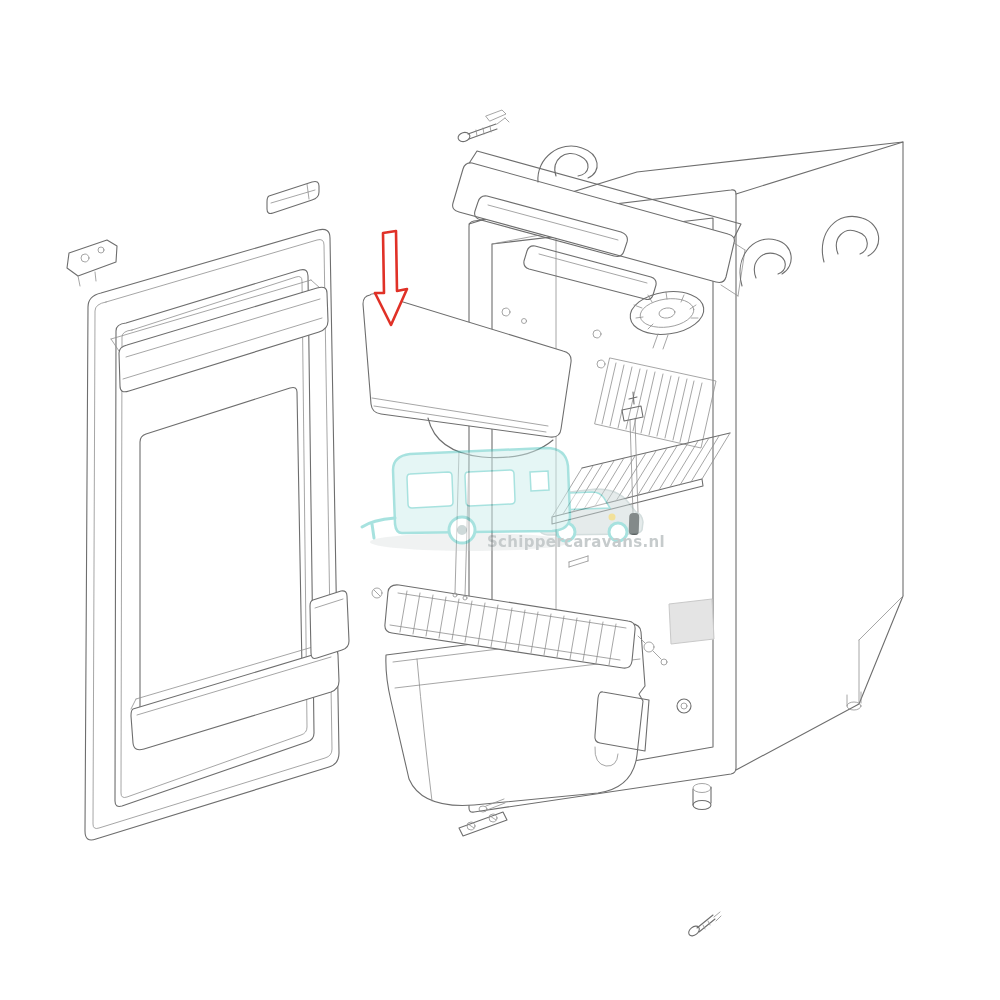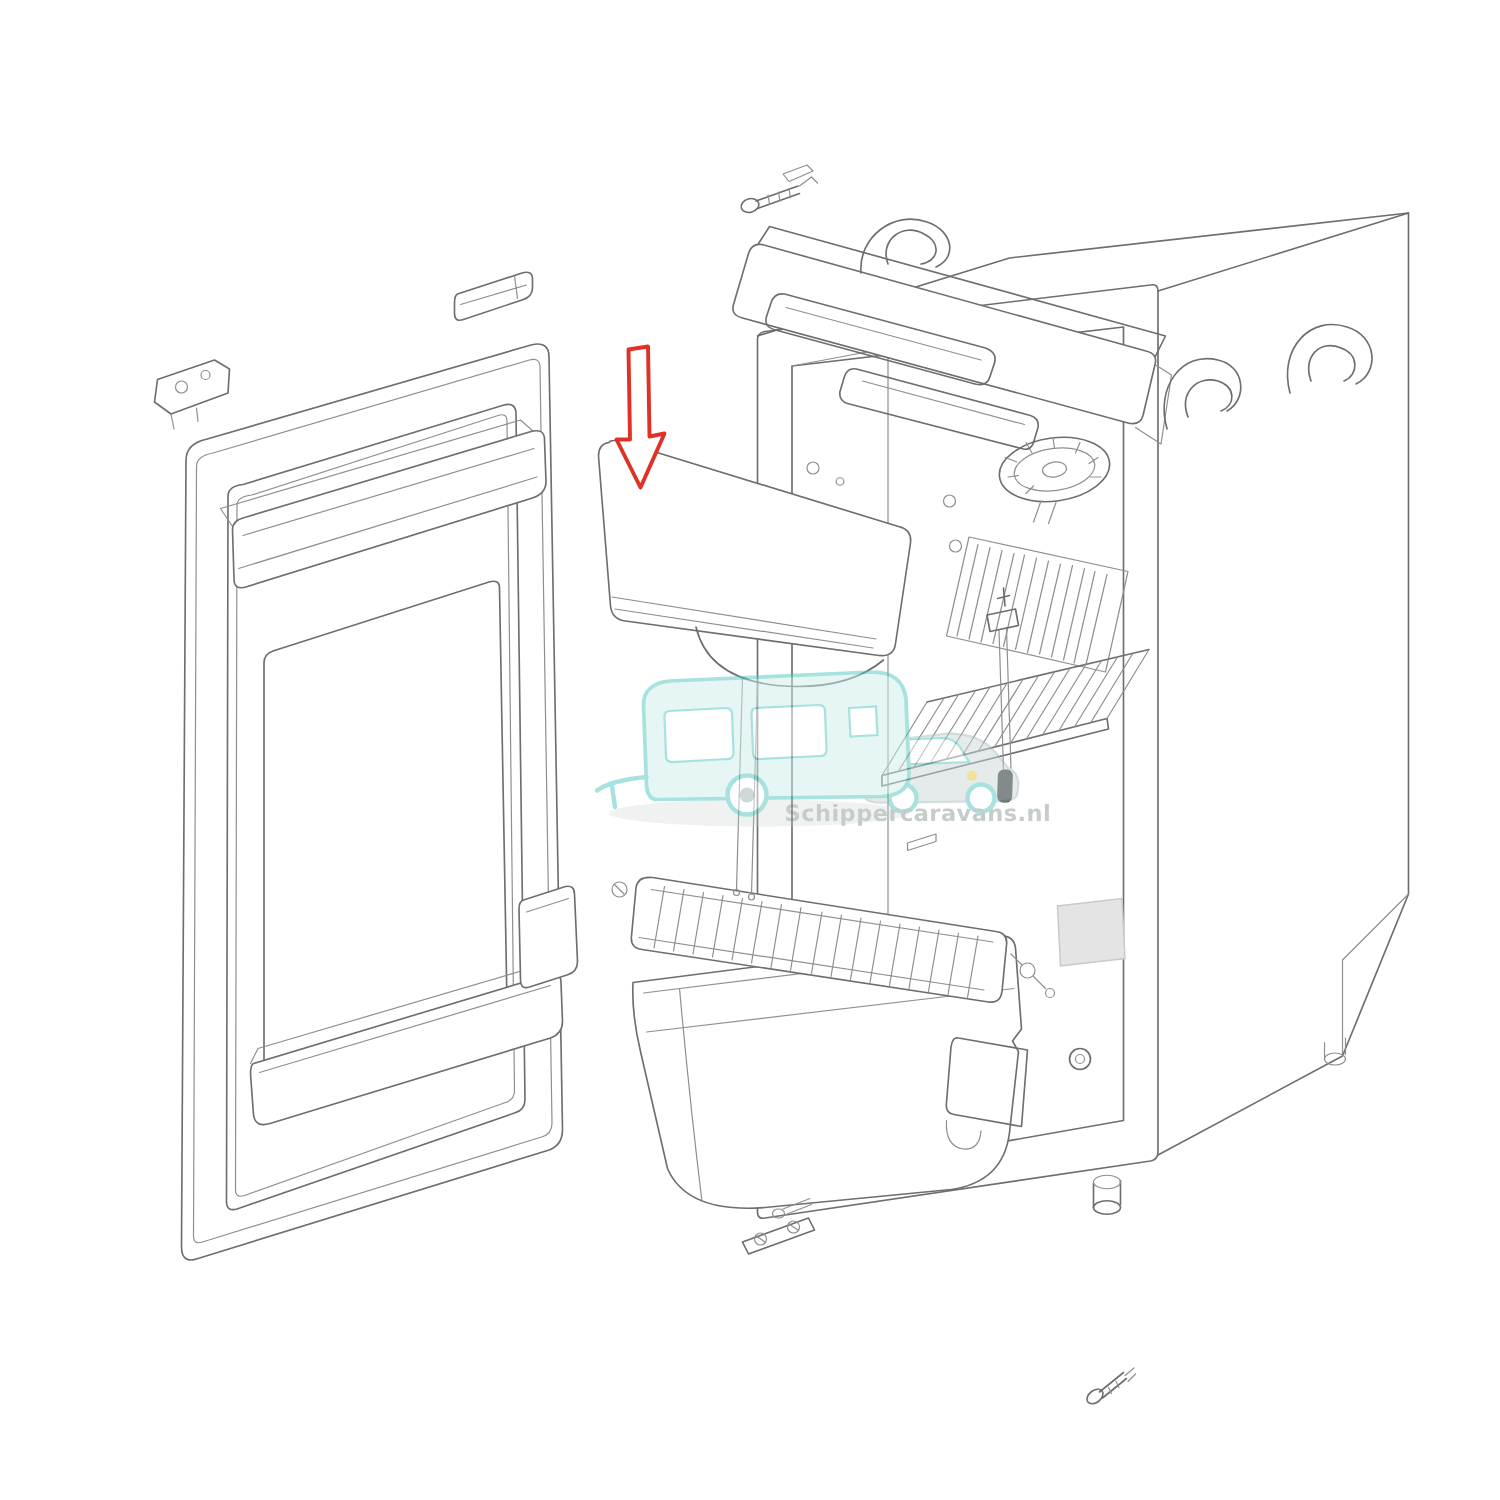--- a/index.html
+++ b/index.html
@@ -2,21 +2,21 @@
 <html style="--background: #ffffff; --line: #6e6e6e; --line-light: #8f8f8f; --arrow: #e03127; --dark-part: #3a3a3a; --label-fill: #e4e4e4; --watermark-teal: #52c6c0; --watermark-fill: #cdeeec; --watermark-text: #8e999b; --accent-yellow: #e7c437;"><head>
 <meta charset="utf-8">
 <style>
   html,body{margin:0;padding:0;}
   body{
     width:1000px;height:1000px;
     background:var(--background,#ffffff);
     font-family:"DejaVu Sans", sans-serif;
     overflow:hidden;
   }
-  .canvas{width:896px;height:1000px;position:relative;margin-left:36px;}
+  .canvas{width:896px;height:1000px;position:relative;}
   .ln{fill:none;stroke:var(--line,#6e6e6e);stroke-width:1.1;stroke-linecap:round;stroke-linejoin:round;}
   .thin{stroke-width:0.8;stroke:var(--line-light,#8f8f8f);}
   .lnw{fill:#ffffff;stroke:var(--line,#6e6e6e);stroke-width:1.1;stroke-linejoin:round;}
   .dark{fill:var(--dark-part,#3a3a3a);stroke:none;}
   .label{fill:var(--label-fill,#e4e4e4);stroke:#c9c9c9;stroke-width:1;}
   .arrow-shape{fill:#ffffff;stroke:var(--arrow,#e03127);stroke-width:2.6;stroke-linejoin:round;}
   .wm-body{fill:var(--watermark-fill,#cdeeec);stroke:var(--watermark-teal,#52c6c0);stroke-width:2.5;}
   .wm-win{fill:#ffffff;stroke:var(--watermark-teal,#52c6c0);stroke-width:1.5;}
   .wm-line{fill:none;stroke:var(--watermark-teal,#52c6c0);stroke-width:3;stroke-linecap:round;}
   .wm-car{fill:#ccd9d9;stroke:#a9bcbc;stroke-width:1.5;}

